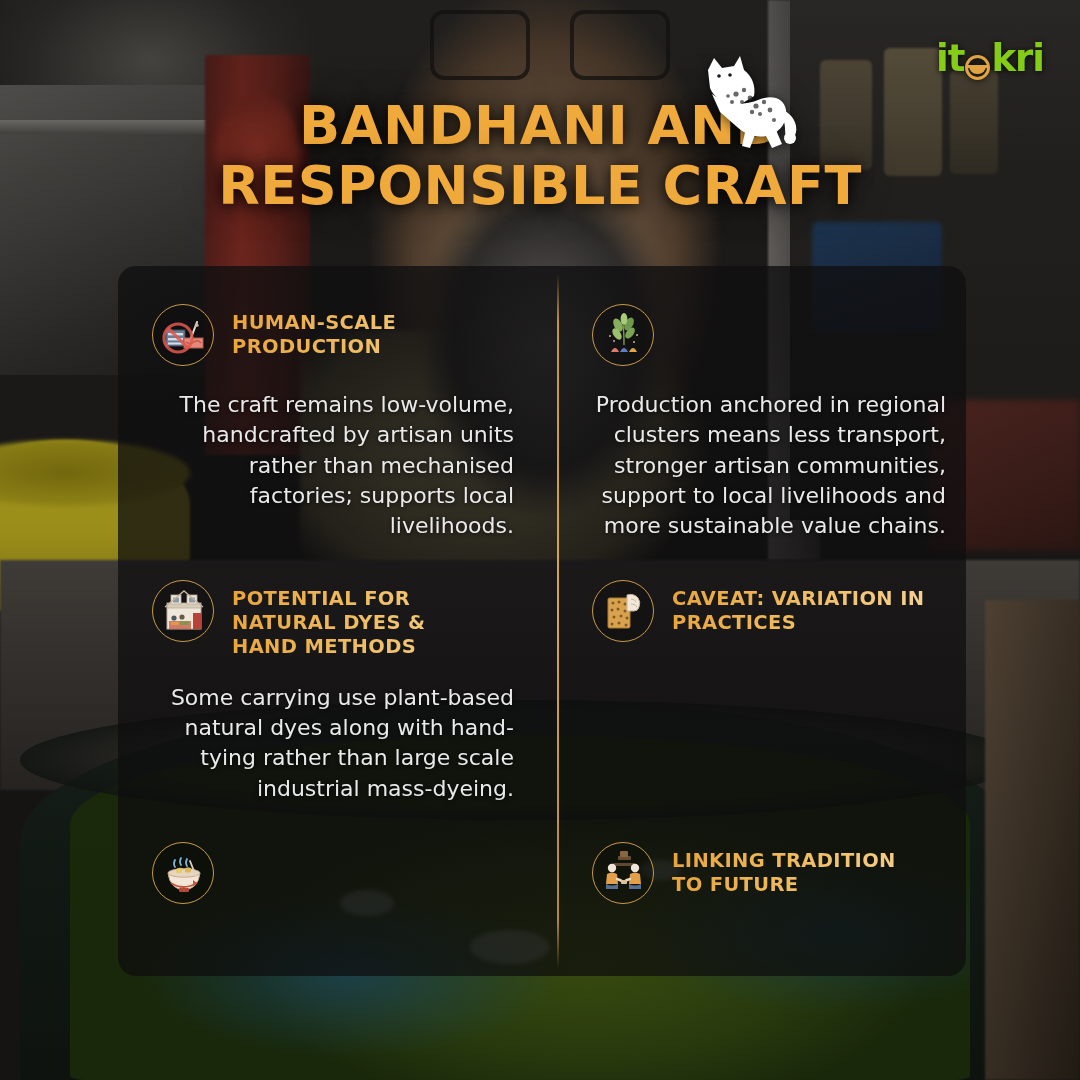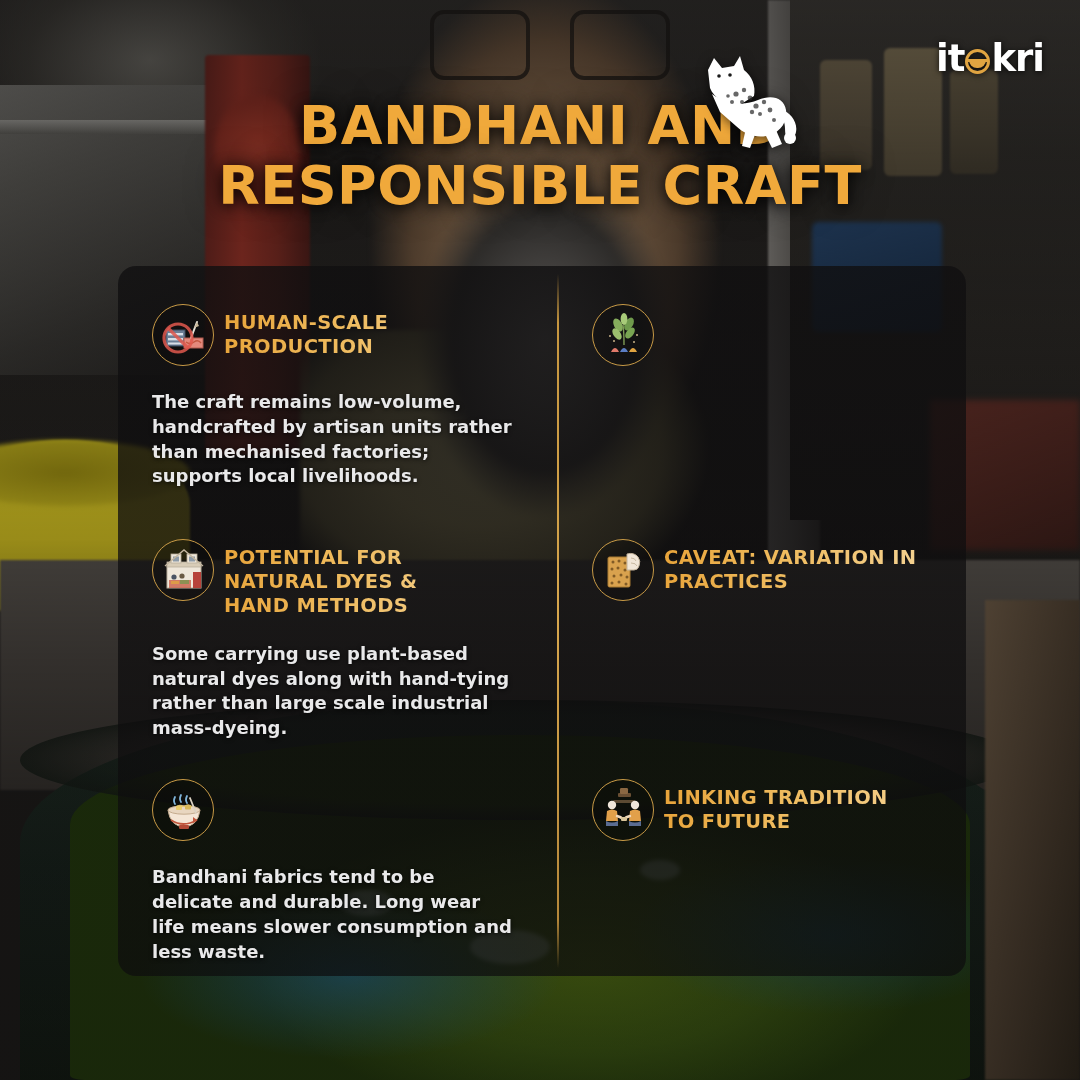--- a/index.html
+++ b/index.html
@@ -148,22 +148,22 @@
   .bg-scrim{
     position:absolute; inset:0;
     background:
       linear-gradient(180deg, rgba(8,8,9,.50) 0%, rgba(8,8,9,.42) 22%, rgba(8,8,9,.30) 48%, rgba(8,8,9,.34) 100%);
   }
 
   
   .logo{
     position:absolute; right:36px; top:40px;
     font-size:37px; font-weight:700; letter-spacing:-1px;
-    color:#ffffff; font-family:"DejaVu Sans", sans-serif;
-    display:flex; align-items:center; line-height:1;
+    color:#84cc16; font-family:"DejaVu Sans", sans-serif;
+    display:flex; align-items:flex-end; line-height:1;
     filter:drop-shadow(0 1px 3px rgba(0,0,0,.8));
   }
   .logo .lg-o{
     position:relative; display:inline-block; width:25px; height:25px;
     border:3.5px solid #e0a441; border-radius:50%; margin:0 1px;
     top:3px;
   }
   .logo .lg-o:after{
     content:""; position:absolute; left:1px; top:8px; width:17px; height:8px;
     background:#e0a441; border-radius:0 0 9px 9px;
@@ -201,42 +201,43 @@
     background:linear-gradient(180deg, rgba(197,150,74,0) 0%, #c6963f 7%, #d7a64d 50%, #b5873a 93%, rgba(197,150,74,0) 100%);
   }
 
   .grid{
     position:absolute; inset:0;
     display:grid; grid-template-columns:1fr 1fr; grid-template-rows:1fr 1fr 1fr;
   }
   .card{ padding:38px 28px 0 34px; position:relative; }
   .card.right{ padding-left:50px; padding-right:20px; }
 
-  .card-head{ display:flex; align-items:flex-start; gap:10px; }
+  .card-head{ display:flex; align-items:flex-start; gap:18px; }
   .icon-circle{
     flex:0 0 auto; width:62px; height:62px; border-radius:50%;
     border:1.4px solid #c89a46; position:relative; overflow:hidden;
     background:rgba(0,0,0,.18);
   }
   .icon-circle svg{ position:absolute; left:0; top:0; }
 
   .card-title{
     margin-top:7px;
     font-family:"DejaVu Sans", sans-serif;
     font-weight:700; font-size:19.5px; line-height:1.23;
     letter-spacing:.35px;
     background:linear-gradient(100deg,#e8a43a 0%, #efbb5e 45%, #f5d394 100%);
     -webkit-background-clip:text; background-clip:text; color:transparent;
     max-width:260px;
   }
   .card-body{
     margin-top:24px; max-width:392px;
-    color:#e9e9ea; font-size:18px; line-height:1.38;
-    font-family:"DejaVu Sans", sans-serif; font-weight:700;
+    color:#e9e9ea; font-size:22px; line-height:1.38;
+    font-family:"DejaVu Sans", sans-serif; font-weight:400;
     text-shadow:0 1px 4px rgba(0,0,0,.75);
+    text-align:right;
   }
   .card.right .card-body{ max-width:400px; }
 </style>
 </head>
 <body>
 
 <div class="bg">
   <div class="bg-upper"></div>
   <div class="bg-machine"></div>
   <div class="bg-machine-edge"></div>
@@ -345,20 +346,21 @@
             <path d="M18 47 q4 -8 8 0 Z" fill="#e0796a"></path>
             <path d="M27 47 q4 -8 8 0 Z" fill="#5b7ec4"></path>
             <path d="M36 47 q4 -8 8 0 Z" fill="#e0a441"></path>
             <circle cx="21" cy="36" r="1" fill="#c9b389"></circle>
               <circle cx="41" cy="37" r="1" fill="#c9b389"></circle>
             <circle cx="44" cy="30" r="1" fill="#c9b389"></circle>
               <circle cx="17" cy="31" r="1" fill="#c9b389"></circle>
           </svg>
         </div>
       </div>
+      <div class="card-body">Production anchored in regional clusters means less transport, stronger artisan communities, support to local livelihoods and more sustainable value chains.</div>
     </div>
 
     <div class="card">
       <div class="card-head">
         <div class="icon-circle">
           <svg width="62" height="62" viewBox="0 0 62 62">
             <rect x="14" y="26" width="34" height="22" fill="#efe7da" stroke="#b9ae9b" stroke-width="1"></rect>
             <rect x="14" y="22" width="34" height="5" fill="#d8ccb7" stroke="#b9ae9b" stroke-width=".8"></rect>
             <rect x="18" y="14" width="10" height="9" fill="#efe7da" stroke="#b9ae9b" stroke-width=".8"></rect>
             <rect x="34" y="14" width="10" height="9" fill="#efe7da" stroke="#b9ae9b" stroke-width=".8"></rect>
@@ -418,21 +420,20 @@
             <path d="M37 18 L43 33" stroke="#dcd2c2" stroke-width="1.8" stroke-linecap="round"></path>
             <path d="M22 17 q-2 4 0 7" stroke="#7fb3d8" stroke-width="1.8" fill="none" stroke-linecap="round"></path>
             <path d="M28 15 q-2 4 0 7" stroke="#7fb3d8" stroke-width="1.8" fill="none" stroke-linecap="round"></path>
             <path d="M34 16 q-2 4 0 7" stroke="#7fb3d8" stroke-width="1.8" fill="none" stroke-linecap="round"></path>
             <path d="M18 40 q12 8 26 0" stroke="#c0553c" stroke-width="1.8" fill="none"></path>
             <path d="M44 40 l-4 -3 l0 6 Z" fill="#c0553c"></path>
             <rect x="26" y="45" width="10" height="4" rx="1.2" fill="#b24a36"></rect>
           </svg>
         </div>
       </div>
-      <div class="card-body">Bandhani fabrics tend to be delicate and durable. Long wear life means slower consumption and less waste.</div>
     </div>
 
     <div class="card right">
       <div class="card-head">
         <div class="icon-circle">
           <svg width="62" height="62" viewBox="0 0 62 62">
             <rect x="25" y="13" width="13" height="4" rx="1" fill="#6a4f33"></rect>
             <rect x="27" y="8" width="8" height="6" rx="1.2" fill="#8a6742"></rect>
             <rect x="20" y="20" width="22" height="3" rx="1" fill="#5c4a33"></rect>
             <g>

